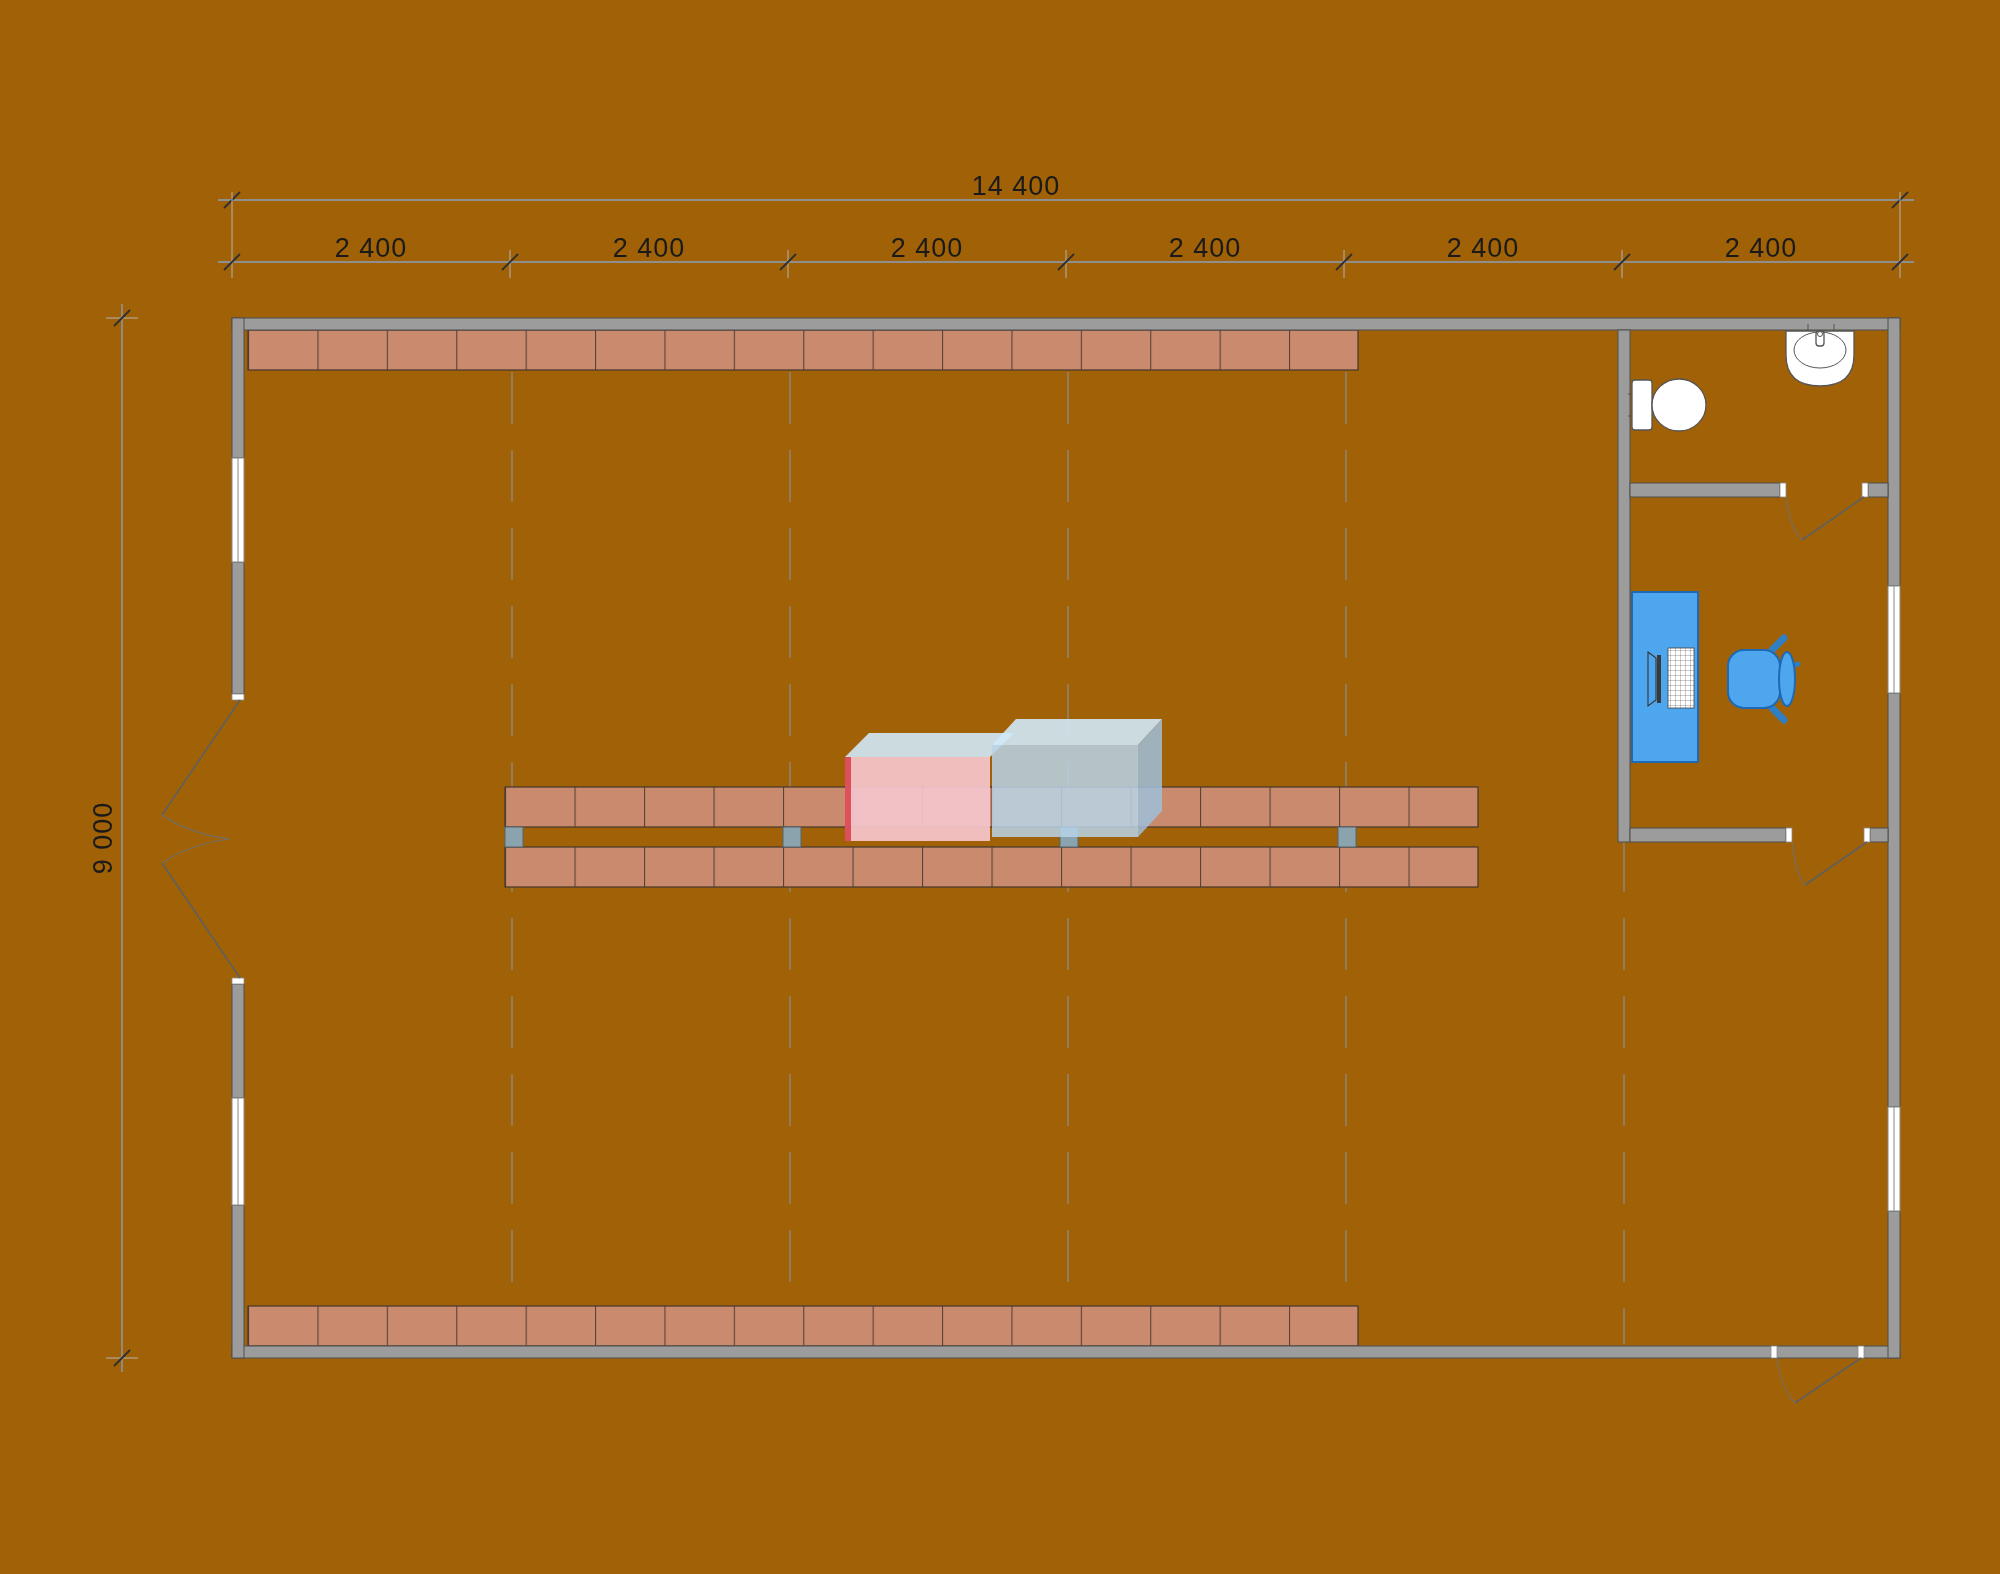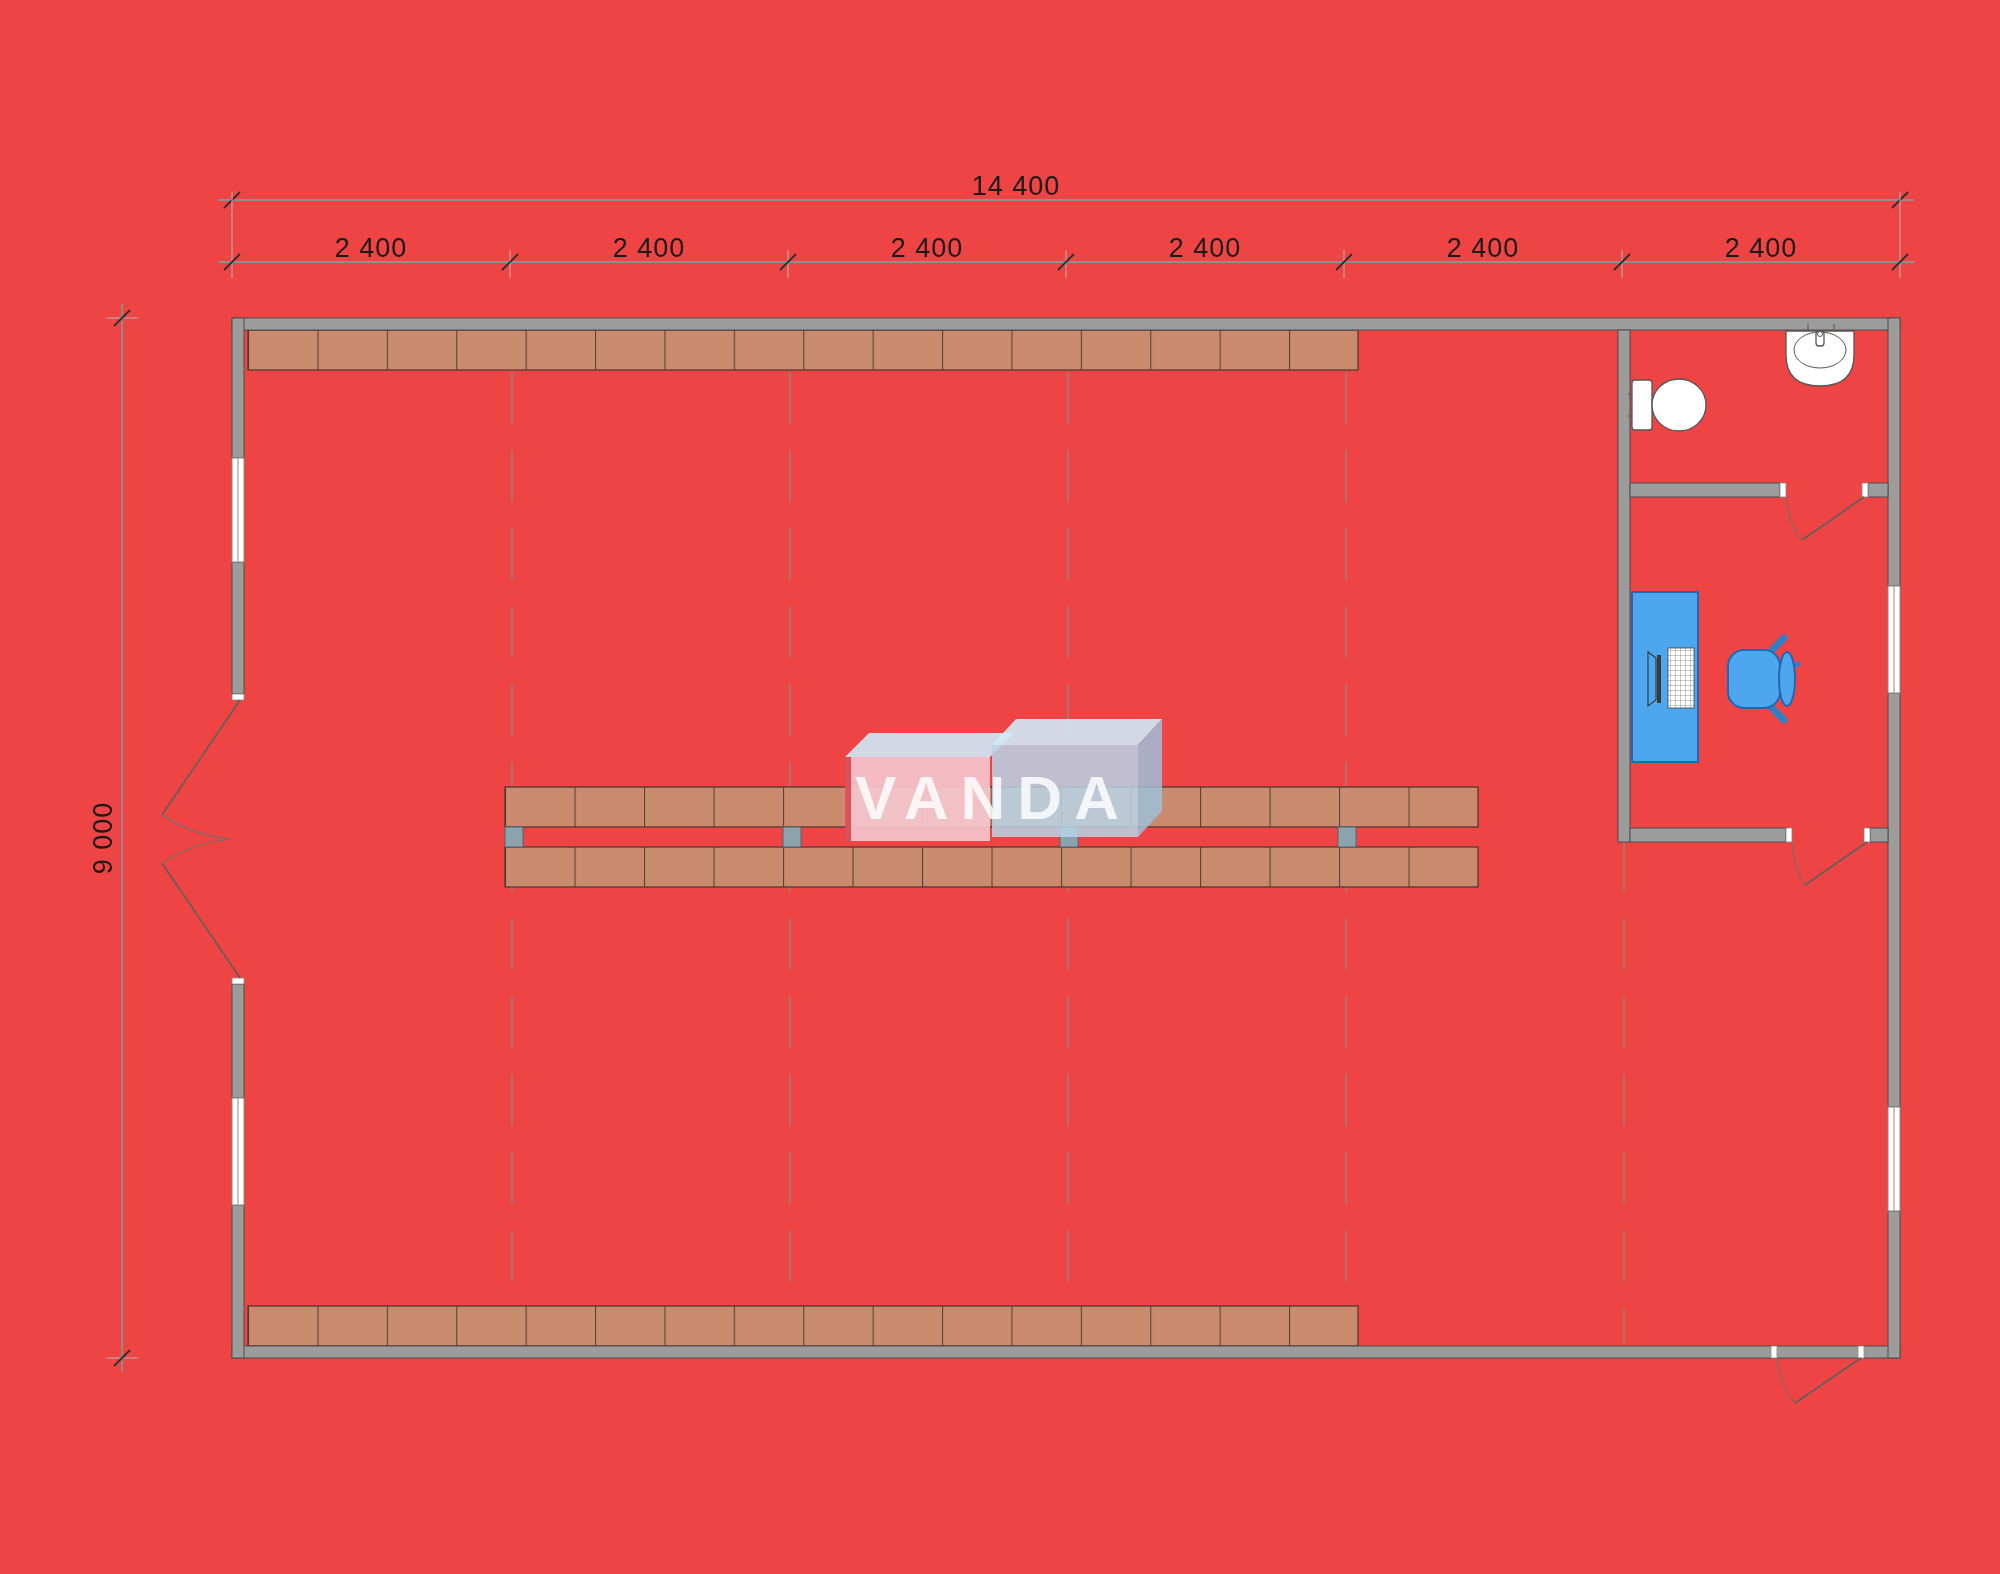--- a/index.html
+++ b/index.html
@@ -1,16 +1,16 @@
 <!DOCTYPE html>
 <html style="--wall-fill: #9c9c9c; --wall-stroke: #4f4f4f; --shelf-fill: #c98a6e; --rack-post: #8ba3ad; --furniture-blue: #4ea6ef; --logo-pink: #f5c6cd; --logo-blue-face: #b9d3e8; --logo-sky: #cfe9f7; --logo-red: #da4450; --dimension-text: #1a1a1a;"><head>
 <meta charset="utf-8">
 <style>
   html,body{margin:0;padding:0;background:#ffffff;}
-  #stage{position:relative;width:2000px;height:1574px;background:#ef4444;overflow:hidden;
+  #stage{position:relative;width:2000px;height:1574px;background:#a16207;overflow:hidden;
          font-family:"Liberation Sans", sans-serif;}
   svg{position:absolute;left:0;top:0;}
   .wall{fill:var(--wall-fill);stroke:var(--wall-stroke);stroke-width:1;}
   .window-frame{fill:#ffffff;stroke:#8a8a8a;stroke-width:1;}
   .win-line{stroke:#8a8a8a;stroke-width:1;fill:none;}
   .shelf{stroke:#46382f;stroke-width:1.2;}
   .post{fill:var(--rack-post);stroke:#54656e;stroke-width:1;}
   .dim-line{stroke:#8f8f8f;stroke-width:1.8;fill:none;}
   .dim-slash{stroke:#2e2e2e;stroke-width:1.8;}
   .dim-ext{stroke:#b3b3b3;stroke-width:1;}
@@ -199,15 +199,14 @@
 </svg>
 
 <div class="dim-label" style="left:1016px;top:186px;">14 400</div>
 <div class="dim-label" style="left:371px;top:248px;">2 400</div>
 <div class="dim-label" style="left:649px;top:248px;">2 400</div>
 <div class="dim-label" style="left:927px;top:248px;">2 400</div>
 <div class="dim-label" style="left:1205px;top:248px;">2 400</div>
 <div class="dim-label" style="left:1483px;top:248px;">2 400</div>
 <div class="dim-label" style="left:1761px;top:248px;">2 400</div>
 <div class="dim-label vert" style="left:103px;top:838px;">9 000</div>
-<div class="logo-text" style="left:993px;top:797px;">VANDA</div>
 
 </div>
 
 </body></html>

